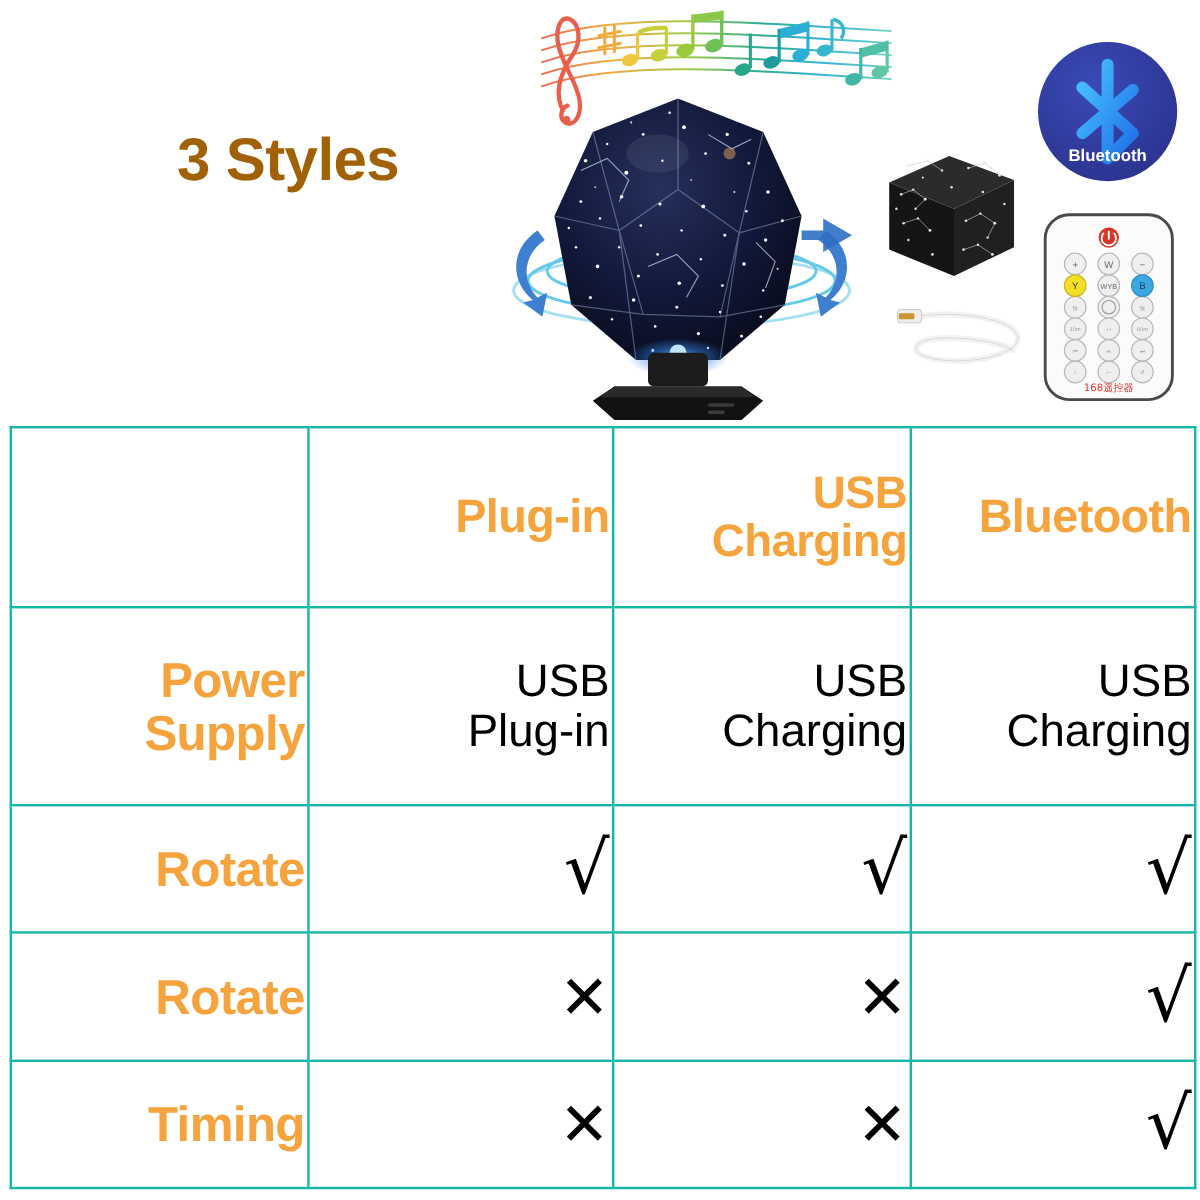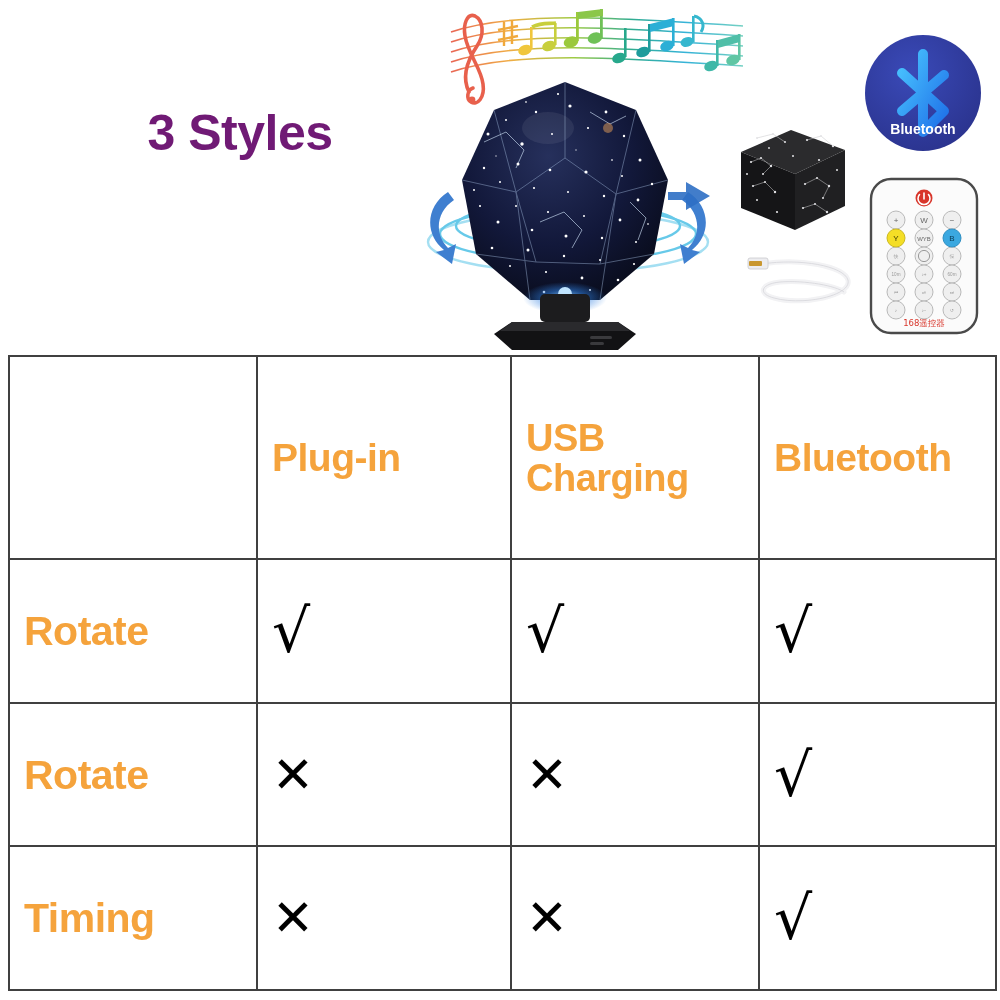--- a/index.html
+++ b/index.html
@@ -10,21 +10,21 @@
     overflow:hidden;
     position:relative;
   }
   #page{position:relative;width:1000px;height:1000px;overflow:hidden;background:#fff;}
 
   
   .hero{position:absolute;left:0;top:0;width:1000px;height:356px;background:#fff;overflow:hidden;}
 
   .headline{
     position:absolute;left:40px;top:103px;width:400px;
-    color:#701a75;font-weight:bold;font-size:49px;line-height:60px;
+    color:#a16207;font-weight:bold;font-size:49px;line-height:60px;
     letter-spacing:-0.5px;text-align:center;
   }
   .headline .l1{display:block;font-size:50px;}
   .headline .l2{display:block;font-size:50px;margin-top:18px;}
 
   
   .music{position:absolute;left:425px;top:-4px;width:320px;height:115px;}
 
   
   .lamp{position:absolute;left:440px;top:72px;width:250px;height:284px;}
@@ -41,23 +41,23 @@
   
   .btbadge{position:absolute;left:862px;top:32px;width:122px;height:122px;}
 
   
   .tablewrap{position:absolute;left:8px;top:355px;width:987px;height:636px;}
   table.cmp{
     width:987px;height:636px;border-collapse:collapse;table-layout:fixed;
     background:#fff;
   }
   table.cmp td{
-    border:2px solid #404040;
-    text-align:left;vertical-align:middle;
-    padding:0 14px;
+    border:2px solid #14b8a6;
+    text-align:right;vertical-align:middle;
+    padding:0 2px;
   }
   col.c0{width:248px;}
   col.c1{width:254px;}
   col.c2{width:248px;}
   col.c3{width:237px;}
 
   .rowlabel{
     color:#F5A33C;font-weight:bold;font-size:41px;line-height:44px;
     letter-spacing:-0.5px;
   }
@@ -420,20 +420,38 @@
           </td>
           <td>
             <div class="hdr two">USB</div>
             <div class="hdr two">Charging</div>
           </td>
           <td>
             <div class="hdr">Bluetooth</div>
           </td>
         </tr>
 
+        <tr>
+          <td>
+            <div class="rowlabel">Power</div>
+            <div class="rowlabel">Supply</div>
+          </td>
+          <td>
+            <div class="val">USB</div>
+            <div class="val">Plug-in</div>
+          </td>
+          <td>
+            <div class="val">USB</div>
+            <div class="val">Charging</div>
+          </td>
+          <td>
+            <div class="val">USB</div>
+            <div class="val">Charging</div>
+          </td>
+        </tr>
 
 
         <tr>
           <td>
             <div class="rowlabel">Rotate</div>
           </td>
           <td>
             <span class="mark check">√</span>
           </td>
           <td>

